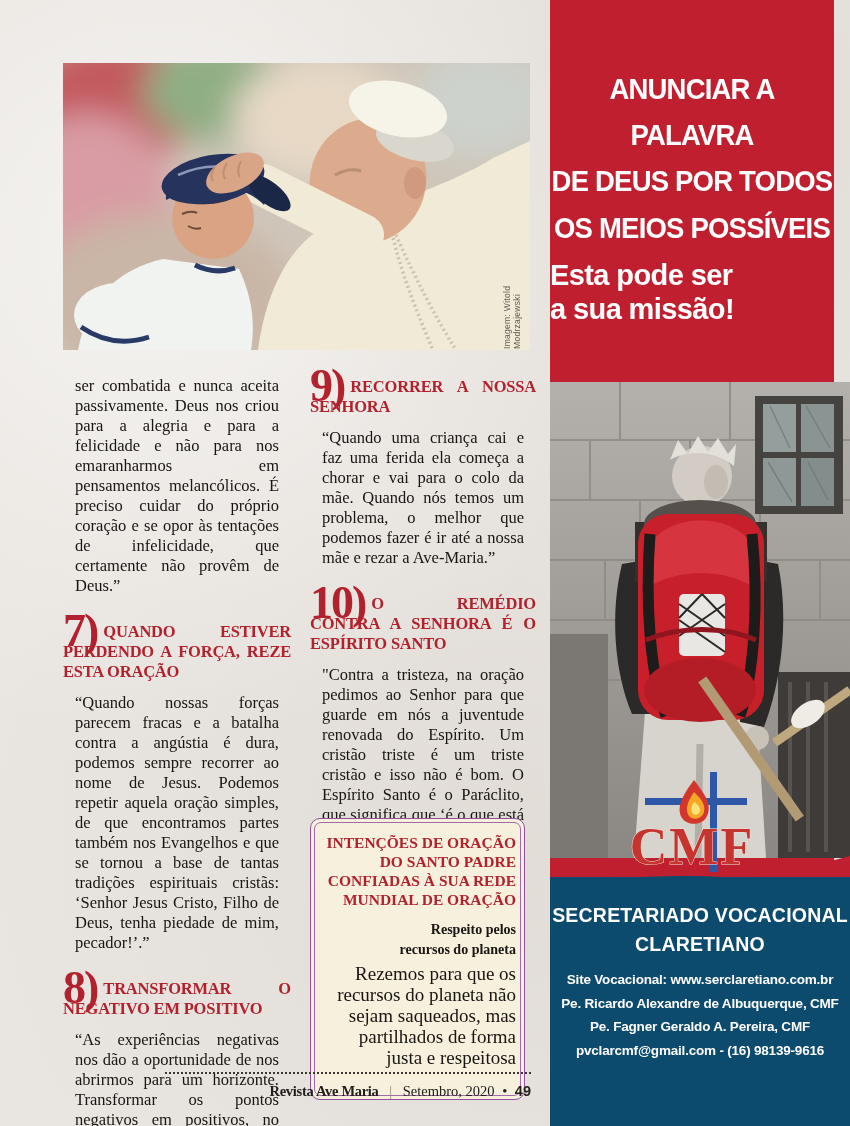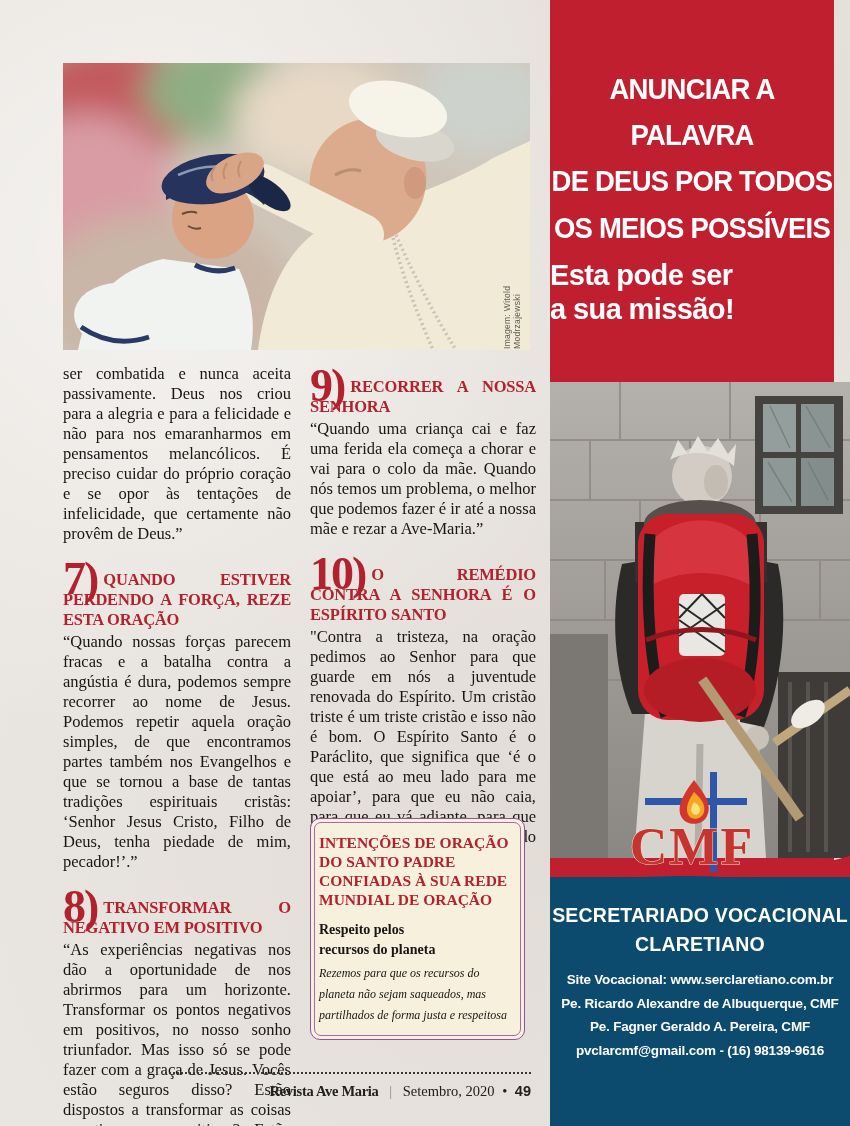--- a/index.html
+++ b/index.html
@@ -11,33 +11,33 @@
     font-family:"Liberation Serif",serif;color:#181512;}
   
   .pope-photo{position:absolute;left:63px;top:63px;width:467px;height:287px;}
   .pope-photo svg{display:block;width:100%;height:100%;}
   .photo-credit{position:absolute;left:502px;top:235px;height:114px;
     writing-mode:vertical-rl;transform:rotate(180deg);
     font-family:"Liberation Sans",sans-serif;font-size:8.5px;color:#5d5952;letter-spacing:.3px;}
   .col{position:absolute;top:364px;font-size:16.5px;line-height:20px;text-align:justify;}
   .col1{left:63px;width:228px;}
   .col2{left:310px;width:226px;}
-  .body-text{margin:0;}
+  .body-text{margin:12px;}
   .sec{margin:0;}
   .sec-head{margin:25px 0 3px;color:#b2222e;}
   .sec-num{float:left;font-size:46px;line-height:19px;font-weight:bold;margin-right:6px;letter-spacing:-2px;}
   .sec-title{font-weight:bold;font-size:16.5px;line-height:19px;letter-spacing:-.2px;}
   .end-bullet{display:inline-block;width:9px;height:9px;border-radius:50%;background:#b2222e;margin-left:4px;}
   
-  .prayer-box{position:absolute;left:310px;top:818px;width:215px;height:222px;box-sizing:border-box;
-    background:#f7f0dd;border:1.5px solid #91519c;border-radius:10px;padding:14px 8px 10px;text-align:left;}
+  .prayer-box{position:absolute;left:310px;top:818px;width:215px;height:282px;box-sizing:border-box;
+    background:#f7f0dd;border:1.5px solid #91519c;border-radius:10px;padding:14px 8px 10px;text-align:right;}
   .prayer-box::after{content:"";position:absolute;inset:3px;border:1px solid #a06bab;border-radius:7px;pointer-events:none;}
   .pb-title{margin:0 0 11px;color:#b2222e;font-weight:bold;font-size:15.5px;line-height:19px;}
   .pb-sub{font-weight:bold;font-size:14px;line-height:20px;white-space:pre-line;margin-bottom:3px;}
-  .pb-text{font-style:italic;font-size:12px;line-height:21px;}
+  .pb-text{font-size:19px;line-height:21px;}
   
   .page-footer{position:absolute;left:165px;top:1072px;width:366px;border-top:2px dotted #3a3733;
     padding-top:9px;text-align:right;font-size:14.5px;color:#22201d;}
   .f-mag{font-family:Liberation Serif, serif;font-weight:bold;letter-spacing:-.3px;}
   .f-sep{color:#8c8881;margin:0 7px;}
   .f-issue{font-family:"Liberation Serif",serif;}
   .f-dot{margin:0 4px;}
   .f-page{font-family:"Liberation Sans",sans-serif;font-weight:bold;}
   
   .sidebar{position:absolute;left:550px;top:0;width:284px;height:1126px;background:#c01f2f;

